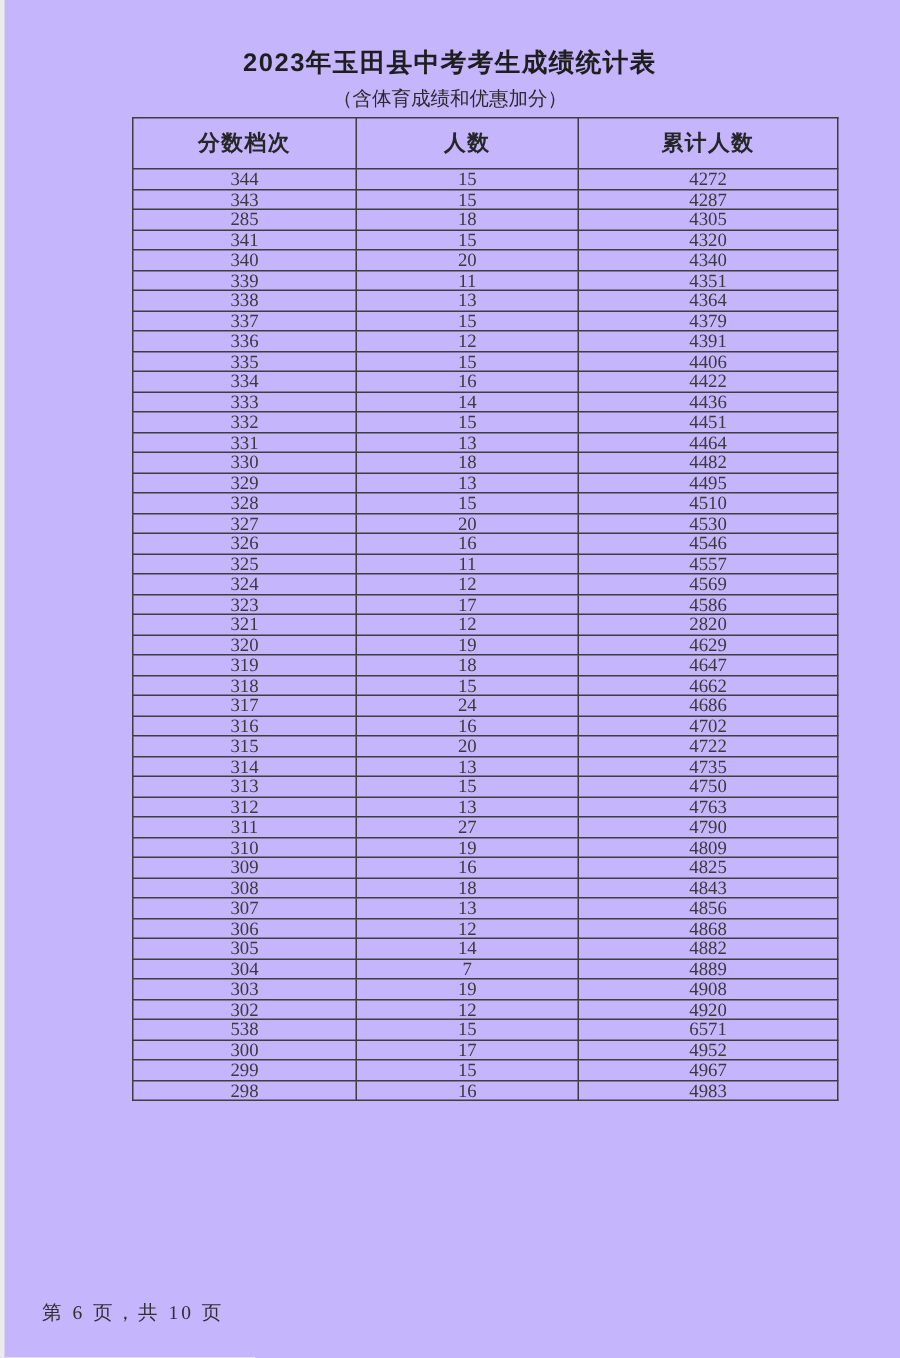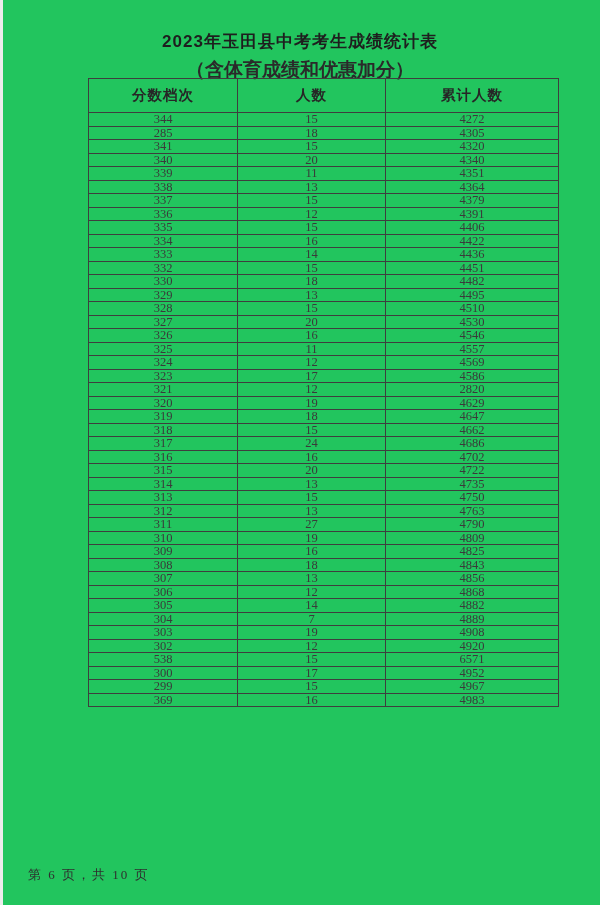--- a/index.html
+++ b/index.html
@@ -4,21 +4,21 @@
 <style>
   html, body {
     margin: 0;
     padding: 0;
     background: #ffffff;
   }
   .page {
     position: relative;
     width: 600px;
     height: 905px;
-    background: #22c55e;
+    background: #c4b5fd;
     font-family: "Liberation Serif", "DejaVu Serif", serif;
     color: #333333;
     overflow: hidden;
   }
   .edge-strip {
     position: absolute;
     left: 0;
     top: 0;
     width: 3px;
     height: 905px;
@@ -37,22 +37,22 @@
     color: #1e1e1e;
     margin: 0;
   }
   .doc-subtitle {
     position: absolute;
     top: 57px;
     left: 0;
     width: 100%;
     text-align: center;
     font-family: "Liberation Serif", "DejaVu Serif", serif;
-    font-weight: bold;
-    font-size: 19px;
+    font-weight: normal;
+    font-size: 13px;
     color: #2a2a2a;
     margin: 0;
   }
   table.score-table {
     position: absolute;
     top: 78px;
     left: 88px;
     width: 470px;
     height: 550px;
     border-collapse: collapse;
@@ -116,20 +116,25 @@
         <th>累计人数</th>
       </tr>
     </thead>
     <tbody>
         <tr>
           <td>344</td>
           <td>15</td>
           <td>4272</td>
         </tr>
         <tr>
+          <td>343</td>
+          <td>15</td>
+          <td>4287</td>
+        </tr>
+        <tr>
           <td>285</td>
           <td>18</td>
           <td>4305</td>
         </tr>
         <tr>
           <td>341</td>
           <td>15</td>
           <td>4320</td>
         </tr>
         <tr>
@@ -171,20 +176,25 @@
           <td>333</td>
           <td>14</td>
           <td>4436</td>
         </tr>
         <tr>
           <td>332</td>
           <td>15</td>
           <td>4451</td>
         </tr>
         <tr>
+          <td>331</td>
+          <td>13</td>
+          <td>4464</td>
+        </tr>
+        <tr>
           <td>330</td>
           <td>18</td>
           <td>4482</td>
         </tr>
         <tr>
           <td>329</td>
           <td>13</td>
           <td>4495</td>
         </tr>
         <tr>
@@ -326,21 +336,21 @@
           <td>300</td>
           <td>17</td>
           <td>4952</td>
         </tr>
         <tr>
           <td>299</td>
           <td>15</td>
           <td>4967</td>
         </tr>
         <tr>
-          <td>369</td>
+          <td>298</td>
           <td>16</td>
           <td>4983</td>
         </tr>
       </tbody>
   </table>
 
   <div class="page-footer">第 6 页，共 10 页</div>
 </div>
 
 </body></html>

